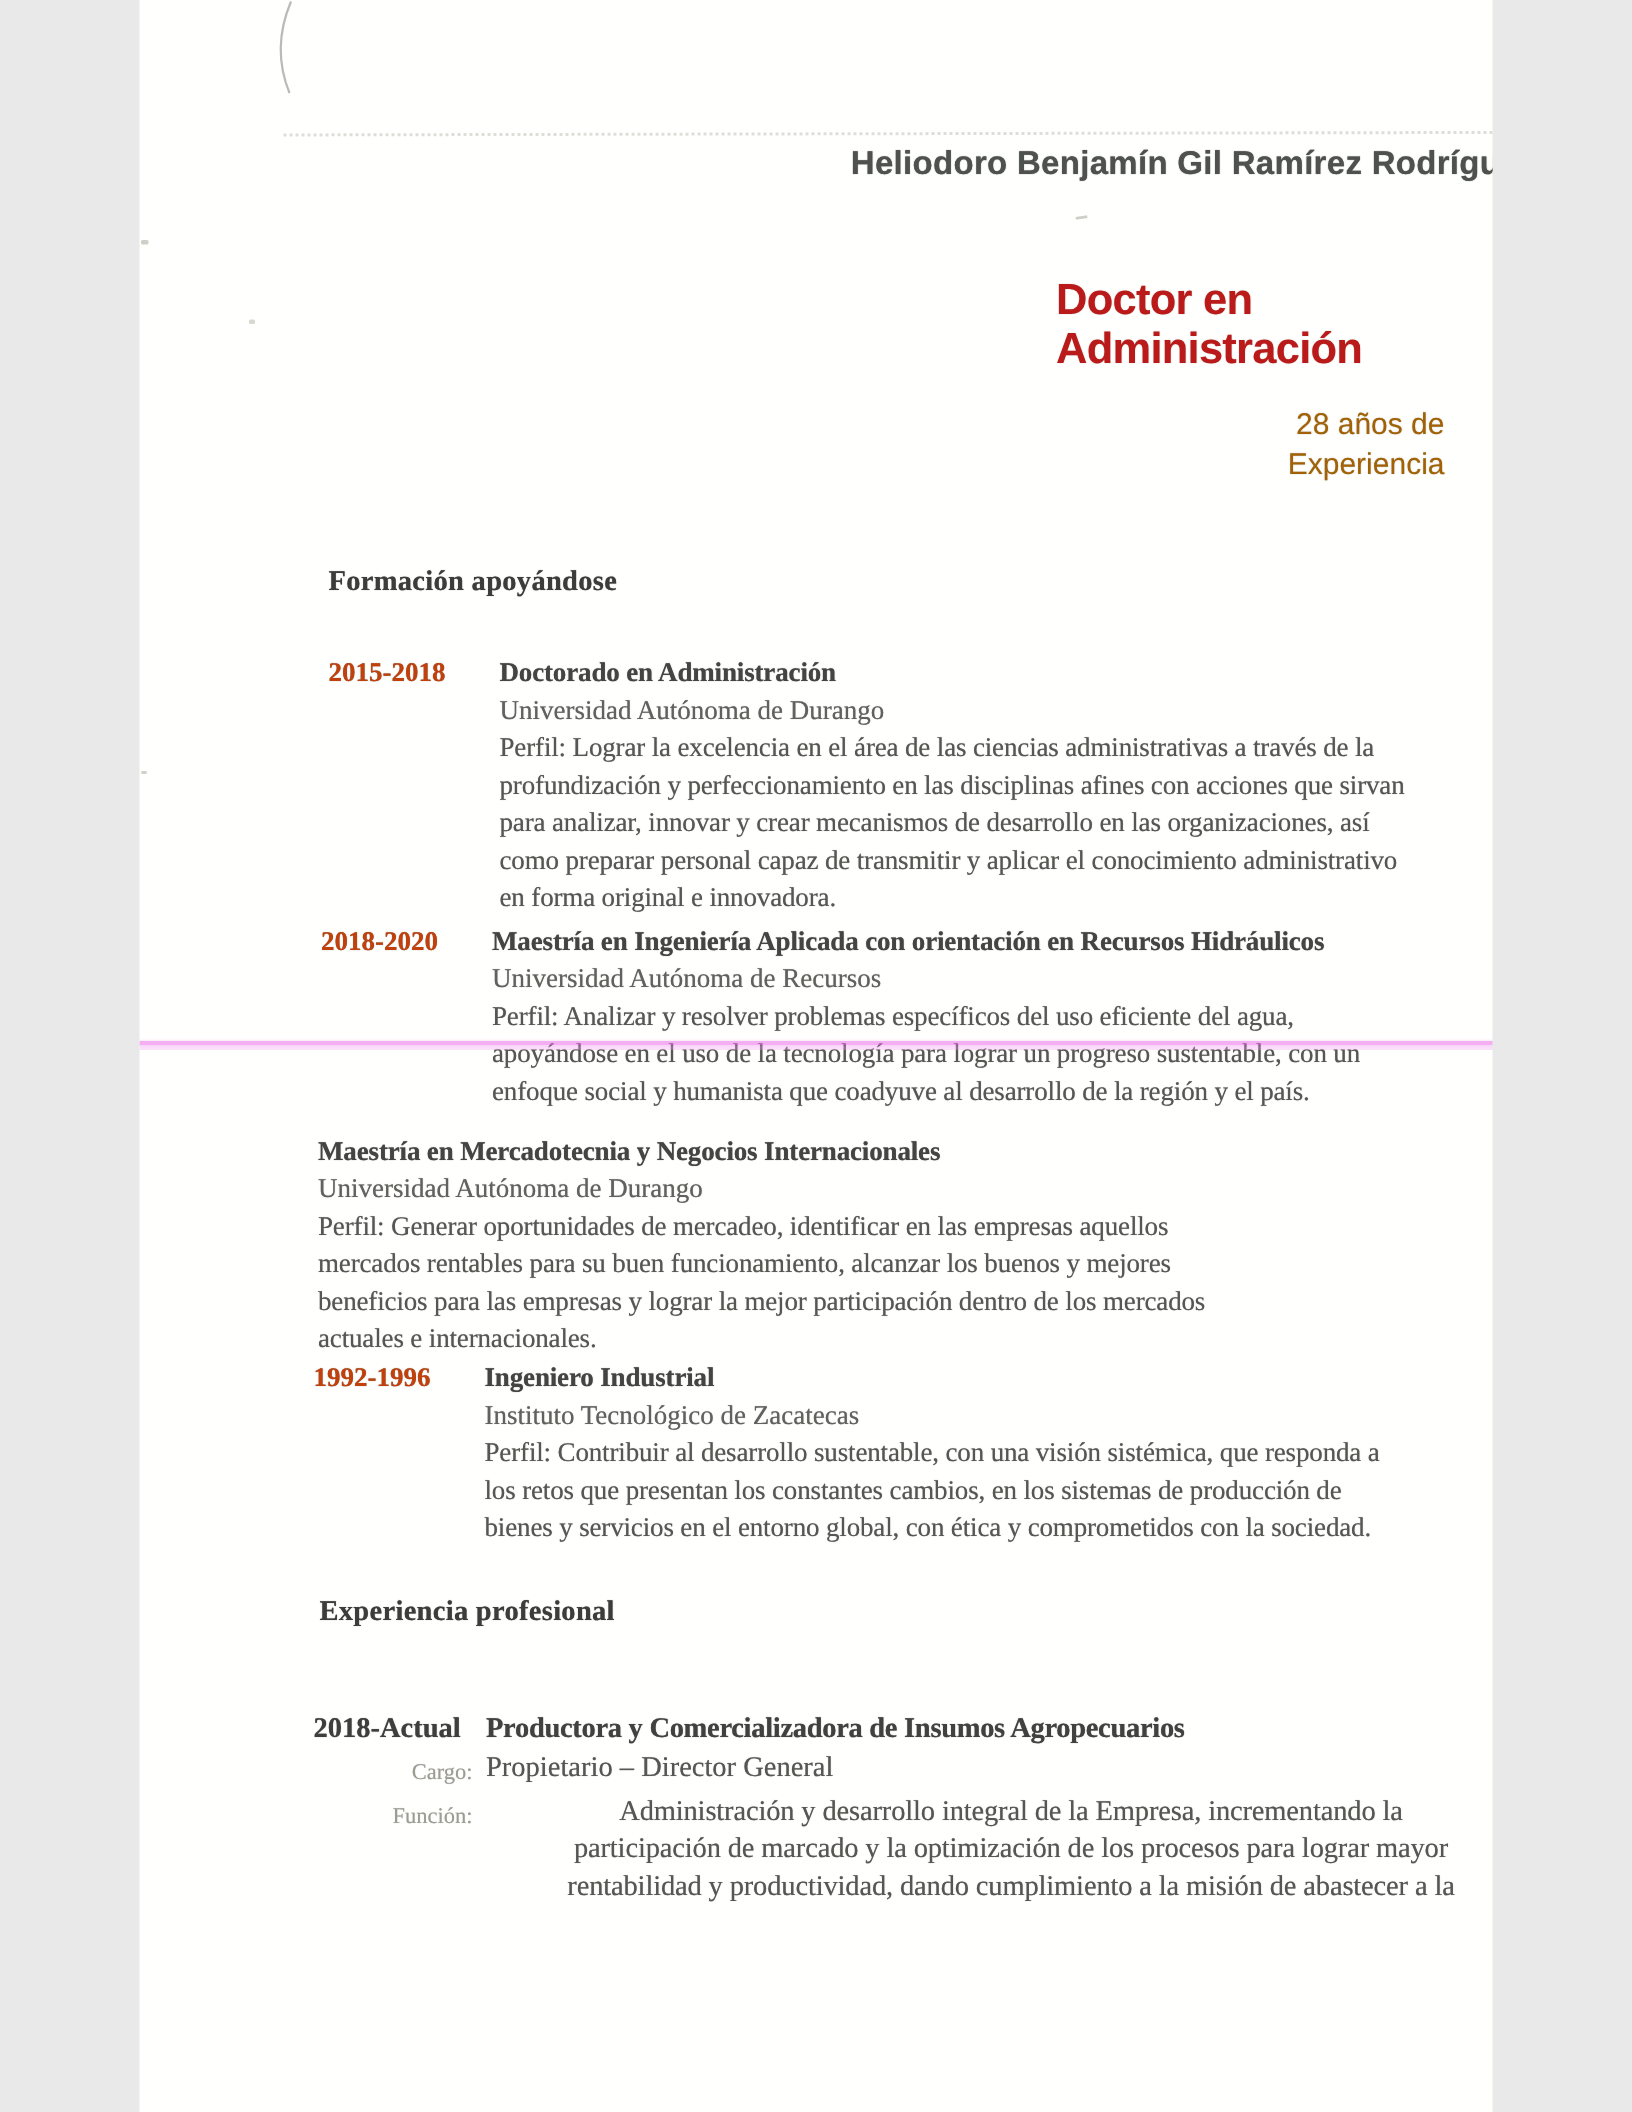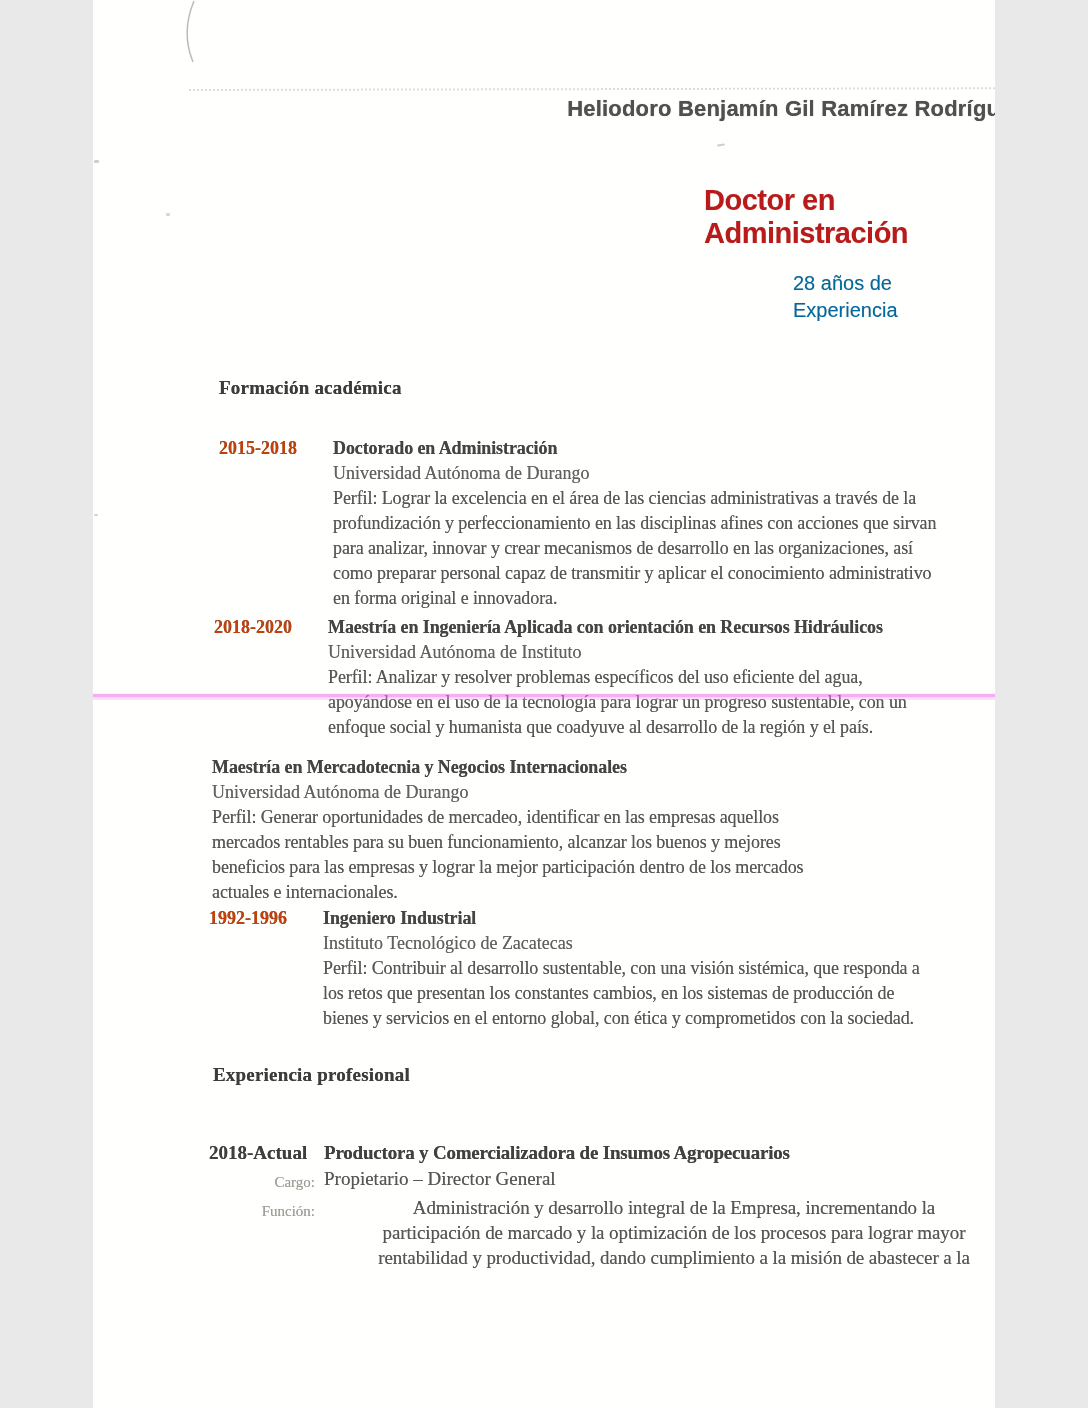--- a/index.html
+++ b/index.html
@@ -39,24 +39,24 @@
     color:#4f524e;text-shadow:0 0 .7px rgba(79,82,78,.85);
   }
   .doc-degree{
     position:absolute;left:574px;top:184px;
     font-family:"Liberation Sans", sans-serif;
     font-size:29px;font-weight:700;letter-spacing:-.5px;
     color:#b91c1c;text-shadow:0 0 1px #c6c6c1;margin-left:37px;
   }
   .doc-exp-years{
     position:absolute;left:700px;top:270px;width:170px;
-    text-align:left;white-space:pre-line;
+    text-align:right;white-space:pre-line;
     font-family:"Liberation Sans", sans-serif;
     font-size:20px;line-height:27px;
-    color:#0369a1;text-shadow:0 0 1px #bcbeb8;
+    color:#a16207;text-shadow:0 0 1px #bcbeb8;
   }
   
   .section-heading{
     position:absolute;
     font-weight:bold;font-size:19px;letter-spacing:.2px;
     color:#3d3d3b;text-shadow:0 0 .6px rgba(61,61,59,.8);
   }
   .h-education{left:126px;top:377px;}
   .h-experience{left:120px;top:1064px;text-align:center;}
   
@@ -115,40 +115,40 @@
   <div class="speck s2"></div>
   <div class="speck s3"></div>
   <div class="speck s4"></div>
   <div class="pink-line"></div>
 
   <div class="doc-name">Heliodoro Benjamín Gil Ramírez Rodríguez</div>
   <div class="doc-degree">Doctor en Administración</div>
   <div class="doc-exp-years">28 años de
 Experiencia</div>
 
-  <div class="section-heading h-education">Formación académica</div>
+  <div class="section-heading h-education">Formación apoyándose</div>
 
   <div class="entry e1">
     <div class="period">2015-2018</div>
     <div class="entry-body">
       <div class="entry-title">Doctorado en Administración</div>
       <div class="entry-institution">Universidad Autónoma de Durango</div>
       <div class="entry-profile">Perfil: Lograr la excelencia en el área de las ciencias administrativas a través de la
 profundización y perfeccionamiento en las disciplinas afines con acciones que sirvan
 para analizar, innovar y crear mecanismos de desarrollo en las organizaciones, así
 como preparar personal capaz de transmitir y aplicar el conocimiento administrativo
 en forma original e innovadora.</div>
     </div>
   </div>
 
   <div class="entry e2">
     <div class="period">2018-2020</div>
     <div class="entry-body">
       <div class="entry-title">Maestría en Ingeniería Aplicada con orientación en Recursos Hidráulicos</div>
-      <div class="entry-institution">Universidad Autónoma de Instituto</div>
+      <div class="entry-institution">Universidad Autónoma de Recursos</div>
       <div class="entry-profile">Perfil: Analizar y resolver problemas específicos del uso eficiente del agua,
 apoyándose en el uso de la tecnología para lograr un progreso sustentable, con un
 enfoque social y humanista que coadyuve al desarrollo de la región y el país.</div>
     </div>
   </div>
 
   <div class="entry e3">
     <div class="entry-body">
       <div class="entry-title">Maestría en Mercadotecnia y Negocios Internacionales</div>
       <div class="entry-institution">Universidad Autónoma de Durango</div>

